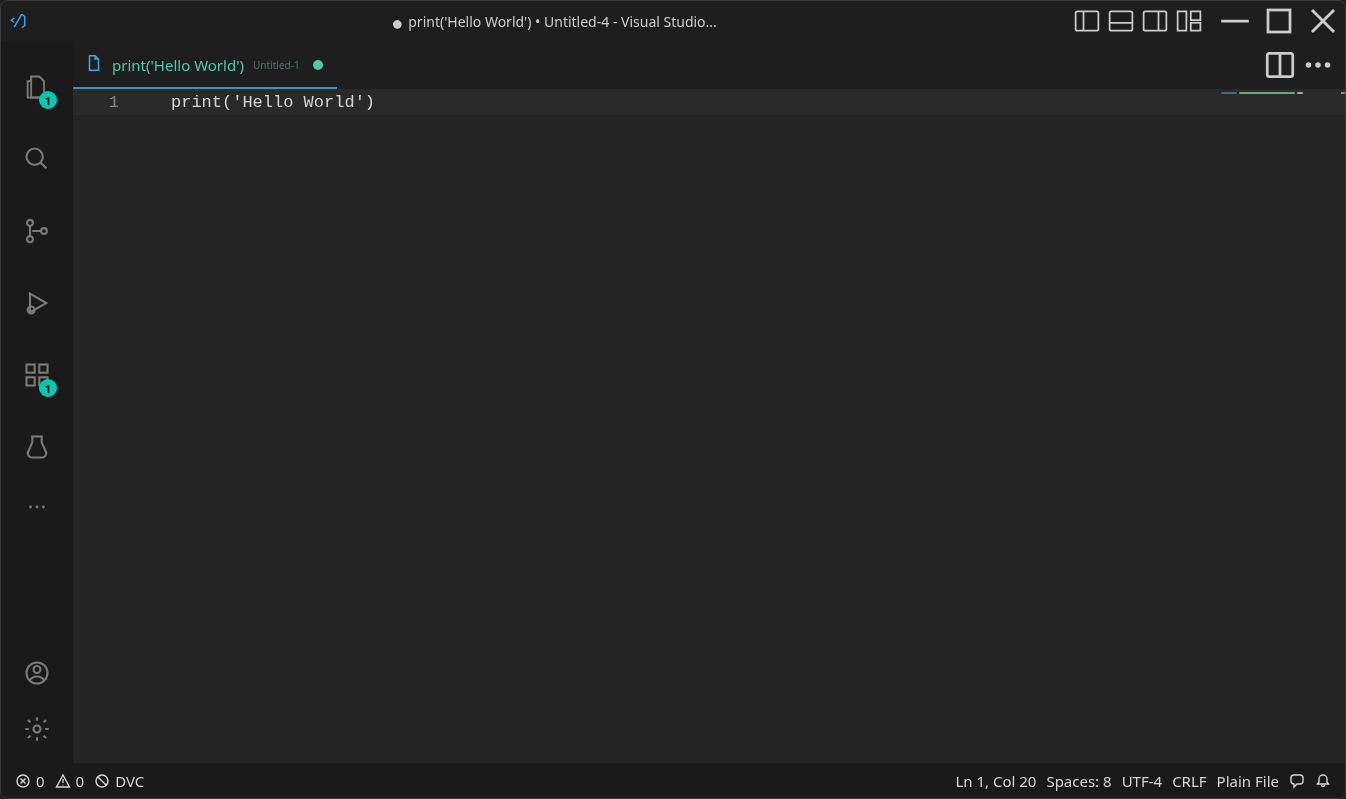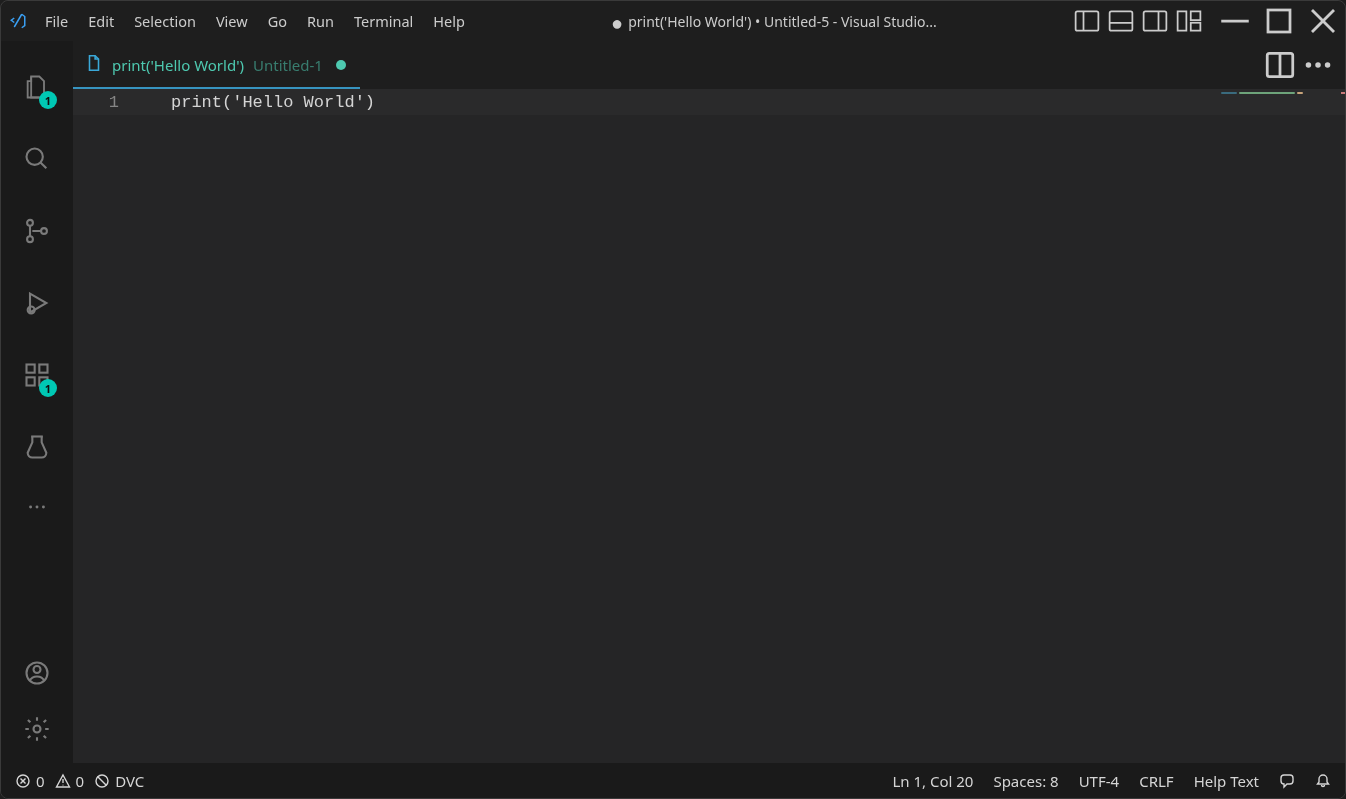--- a/index.html
+++ b/index.html
@@ -65,21 +65,21 @@
   background:#1e1e1e; display:flex; align-items:stretch;
 }
 .tab {
   background:#1e1e1e; height:100%; display:flex; align-items:center;
   padding:0 14px 0 12px; gap:9px;
   border-top:1px solid transparent; position:relative;
 }
 .tab.active { border-bottom:2px solid #3794c0;}
 .tab .file-ic svg { width:18px; height:18px; stroke:#3aa8d8; }
 .tab-label1 { color:#4ec9b0 ; font-size:15px; }
-.tab-label2 { color:#4ec9b0; font-size:15px; opacity:.55; }
+.tab-label2 { color:#4ec9b0; font-size:10px; opacity:.55; }
 .tab .mod-dot { width:10px; height:10px; border-radius:50%; background:#4ec9b0; margin-left:4px; }
 .tab-actions { margin-left:auto; display:flex; align-items:center; gap:4px; padding:0 10px; }
 .tab-actions .ic { width:34px; height:34px; display:flex; align-items:center; justify-content:center; }
 
 .editor {
   position:absolute; left:72px; right:0; top:88px; bottom:35px;
   background:#252526;
 }
 .code-line {
   display:flex; height:26px; align-items:center;
@@ -96,46 +96,36 @@
 .mm-b{width:56px;background:#6da37a;float:left;margin-left:2px;}
 .mm-c{width:6px;background:#c9a47a;float:left;margin-left:2px;}
 .mm-d{position:absolute;right:-14px;top:0;width:4px;height:2px;background:#c97a7a;}
 
 .statusbar {
   position:absolute; left:0; right:0; bottom:0; height:35px;
   background:#1a1a1a; display:flex; align-items:center; font-size:15px;
   padding:0 14px; color:#d5d5d5;
 }
 .sb-left, .sb-right { display:flex; align-items:center; gap:10px; }
-.sb-right { margin-left:auto; gap:20px; }
+.sb-right { margin-left:auto; }
 .sb-item { display:flex; align-items:center; gap:5px; }
 .sb-item svg { width:16px; height:16px; stroke:#d5d5d5; }
 </style>
 </head>
 <body>
 
 <div class="titlebar">
   <div class="vscode-logo">
     <svg viewBox="0 0 24 24">
         <path d="M17 3 L7 20 M17 3 L21 6 V18 L17 21 M7 8 L3 11 L7 14" stroke="#3a9ff2" stroke-width="2" fill="none"></path>
       </svg>
   </div>
-  <div class="menubar">
-    <div class="menu-item">File</div>
-    <div class="menu-item">Edit</div>
-    <div class="menu-item">Selection</div>
-    <div class="menu-item">View</div>
-    <div class="menu-item">Go</div>
-    <div class="menu-item">Run</div>
-    <div class="menu-item">Terminal</div>
-    <div class="menu-item">Help</div>
-  </div>
   <div class="title-center">
     <span class="dot">●</span>
-    <span>print('Hello World') • Untitled-5 - Visual Studio...</span>
+    <span>print('Hello World') • Untitled-4 - Visual Studio...</span>
   </div>
   <div class="layout-ctrls">
     <div class="ic">
         <svg viewBox="0 0 16 16">
           <rect x="1.5" y="2.5" width="13" height="11" rx="1"></rect>
           <line x1="6" y1="2.5" x2="6" y2="13.5"></line>
         </svg>
       </div>
     <div class="ic">
         <svg viewBox="0 0 16 16">
@@ -310,21 +300,21 @@
           <line x1="3.5" y1="3.5" x2="12.5" y2="12.5"></line>
         </svg>
       <span>DVC</span>
     </div>
   </div>
   <div class="sb-right">
     <div class="sb-item">Ln 1, Col 20</div>
     <div class="sb-item">Spaces: 8</div>
     <div class="sb-item">UTF-4</div>
     <div class="sb-item">CRLF</div>
-    <div class="sb-item">Help Text</div>
+    <div class="sb-item">Plain File</div>
     <div class="sb-item">
       <svg viewBox="0 0 16 16" stroke-width="1.4">
           <path d="M2 5a3 3 0 0 1 3-3h6a3 3 0 0 1 3 3v3a3 3 0 0 1-3 3H8l-3 3v-3H5a3 3 0 0 1-3-3z"></path>
         </svg>
     </div>
     <div class="sb-item">
       <svg viewBox="0 0 16 16" stroke-width="1.4">
           <path d="M8 2a4 4 0 0 0-4 4v3l-1.5 2h11L12 9V6a4 4 0 0 0-4-4z"></path>
           <path d="M6.5 12a1.5 1.5 0 0 0 3 0"></path>
         </svg>

